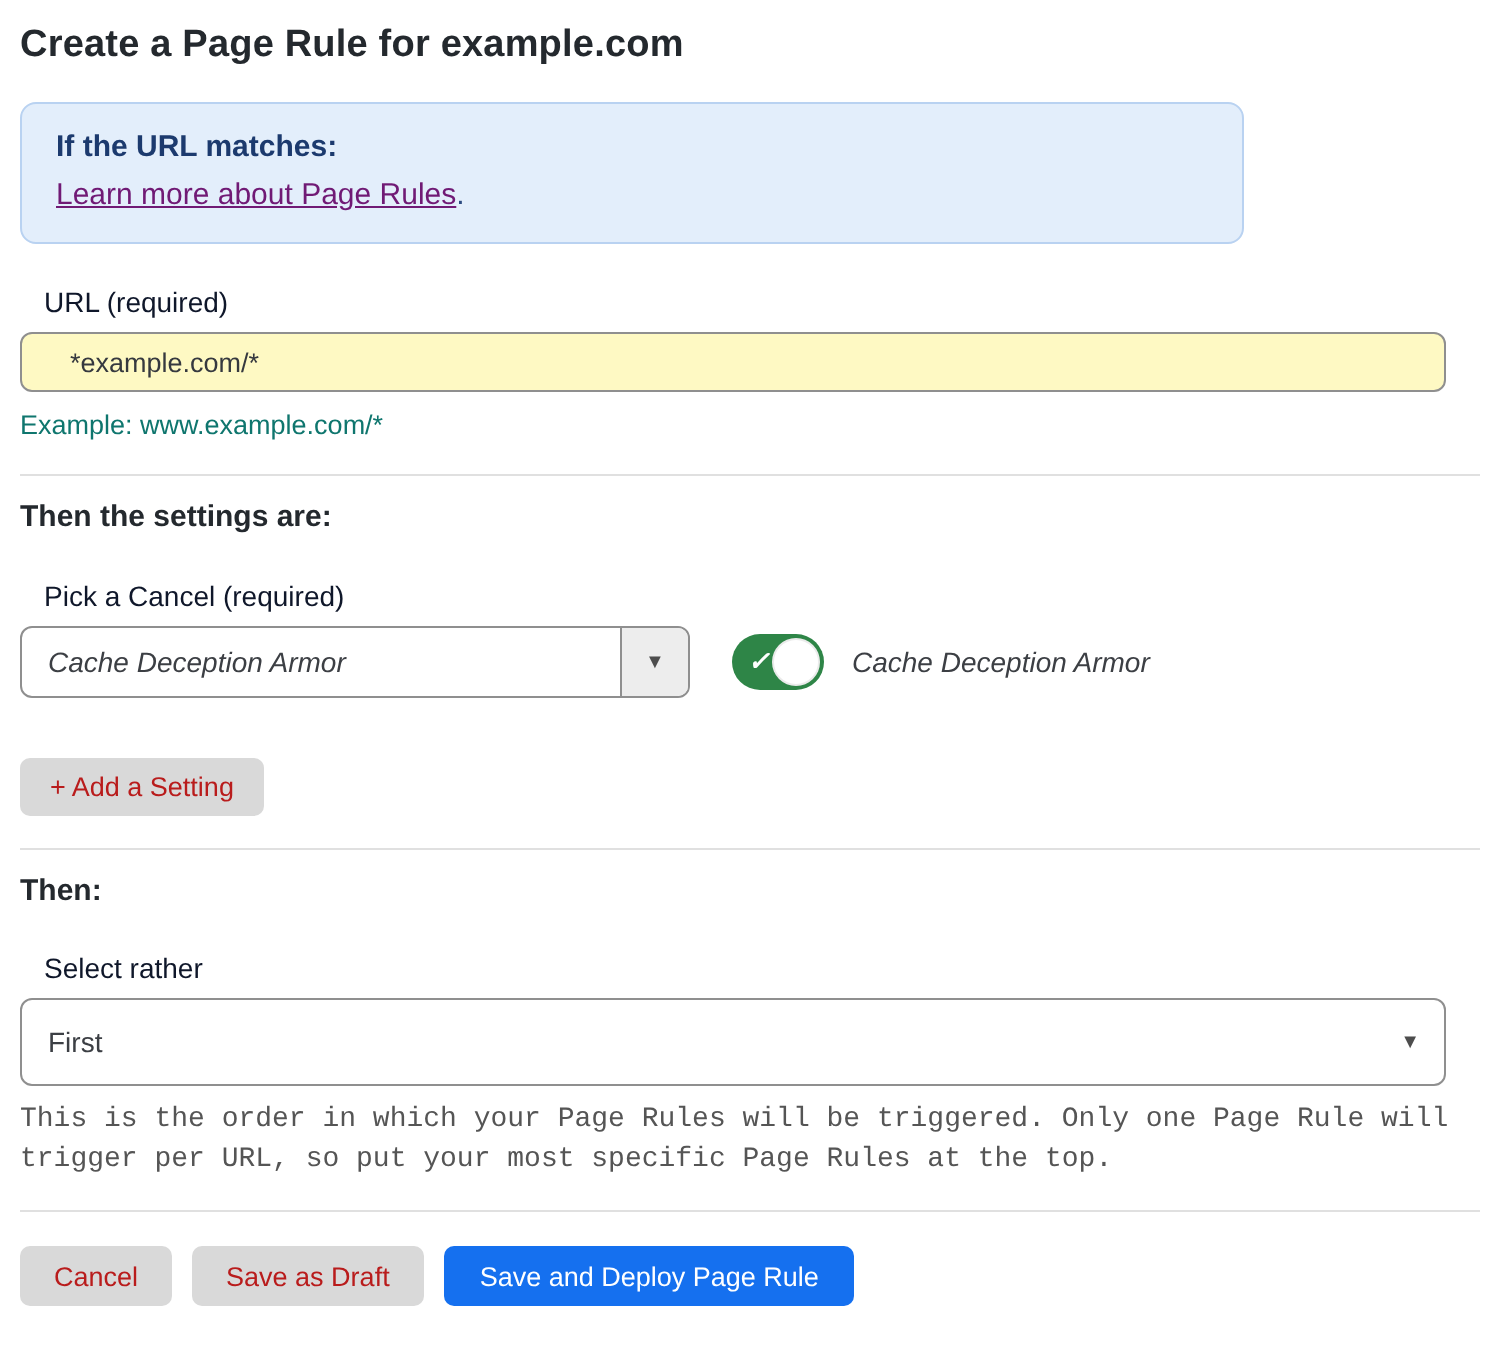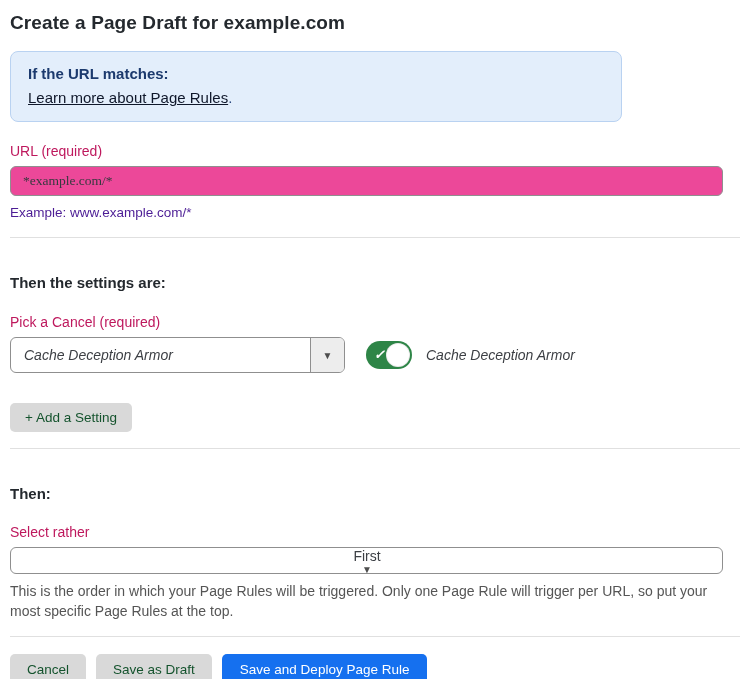--- a/index.html
+++ b/index.html
@@ -30,67 +30,68 @@
     line-height: 22px;
     color: #2b4a80;
   }
   .info-box .info-heading {
     font-weight: 700;
     color: #1c3a6e;
     margin-bottom: 2px;
   }
   .info-box .info-body { max-width: 660px; }
   .info-link {
+    color: #701a75;
+    text-decoration: underline;
+    cursor: pointer;
+  }
+
+  .field-label {
+    font-size: 14px;
     color: #0f172a;
-    text-decoration: underline;
-    cursor: pointer;
-  }
-
-  .field-label {
-    font-size: 14px;
-    color: #be185d;
     margin-bottom: 7px;
+    margin-left: 12px;
   }
 
   .url-section { margin-top: 21px; }
   .text-input {
     width: 713px;
     height: 30px;
     border: 1px solid #8f8f8f;
     border-radius: 6px;
-    padding: 0 12px;
-    font-family: Liberation Serif, serif;
+    padding: 0 24px;
+    font-family: Liberation Sans, sans-serif;
     font-size: 13.5px;
     color: #36393f;
-    background: #ec4899;
+    background: #fef9c3;
     outline: none;
     display: block;
   }
   .helper-text {
     font-size: 13.5px;
-    color: #4c1d95;
+    color: #0f766e;
     margin-top: 7px;
     line-height: 19px;
   }
 
   .divider {
     border: none;
     border-top: 1px solid #e0e0e0;
     width: 730px;
     margin: 0;
   }
   .divider-1 { margin-top: 15px; }
   .divider-2 { margin-top: 16px; }
   .divider-3 { margin-top: 15px; }
 
   .section-heading {
     font-size: 15px;
     font-weight: 700;
     color: #24292e;
-    margin-top: 36px;
+    margin-top: 12px;
   }
 
   .picker-label { margin-top: 23px; }
 
   .setting-row {
     display: flex;
     align-items: center;
     margin-top: 0;
     font-style: italic;
   }
@@ -170,51 +171,51 @@
     justify-content: center;
     border: none;
     border-radius: 5px;
     font-family: "Liberation Sans", sans-serif;
     font-size: 13.5px;
     cursor: pointer;
     white-space: nowrap;
   }
   .btn-gray {
     background: #d9d9d9;
-    color: #14532d;
+    color: #b91c1c;
   }
   .add-setting-btn {
     margin-top: 30px;
     height: 29px;
     padding: 0 15px;
   }
 
   .order-label { margin-top: 22px; }
   .select-box {
     width: 713px;
-    height: 27px;
+    height: 44px;
     border: 1px solid #8f8f8f;
     border-radius: 6px;
     background: #ffffff;
     display: flex;
     align-items: center;
     justify-content: space-between;
     padding: 0 12px 0 13px;
     cursor: pointer;
-    flex-direction: column;
   }
   .select-value { font-size: 14px; color: #3c3f44; }
   .select-caret { font-size: 10px; color: #4d4d4d; }
 
   .order-help {
     font-size: 14px;
     color: #555555;
     line-height: 20px;
     margin-top: 7px;
     max-width: 720px;
+    font-family: Liberation Mono, monospace;
   }
 
   .footer-actions {
     display: flex;
     align-items: center;
     gap: 10px;
     margin-top: 17px;
   }
   .footer-actions .btn { height: 30px; }
   .cancel-btn { padding: 0 17px; }
@@ -223,21 +224,21 @@
     background: #1570ef;
     color: #ffffff;
     padding: 0 18px;
   }
 </style>
 </head>
 <body>
 
 <div class="container">
 
-  <h1 class="page-title">Create a Page Draft for example.com</h1>
+  <h1 class="page-title">Create a Page Rule for example.com</h1>
 
   <div class="info-box">
     <div class="info-heading">If the URL matches:</div>
     <div class="info-linkline"><span class="info-link">Learn more about Page Rules</span><span>.</span></div>
   </div>
 
   <div class="url-section">
     <div class="field-label">URL (required)</div>
     <input class="text-input" type="text" value="*example.com/*" style="">
     <div class="helper-text">Example: www.example.com/*</div>

